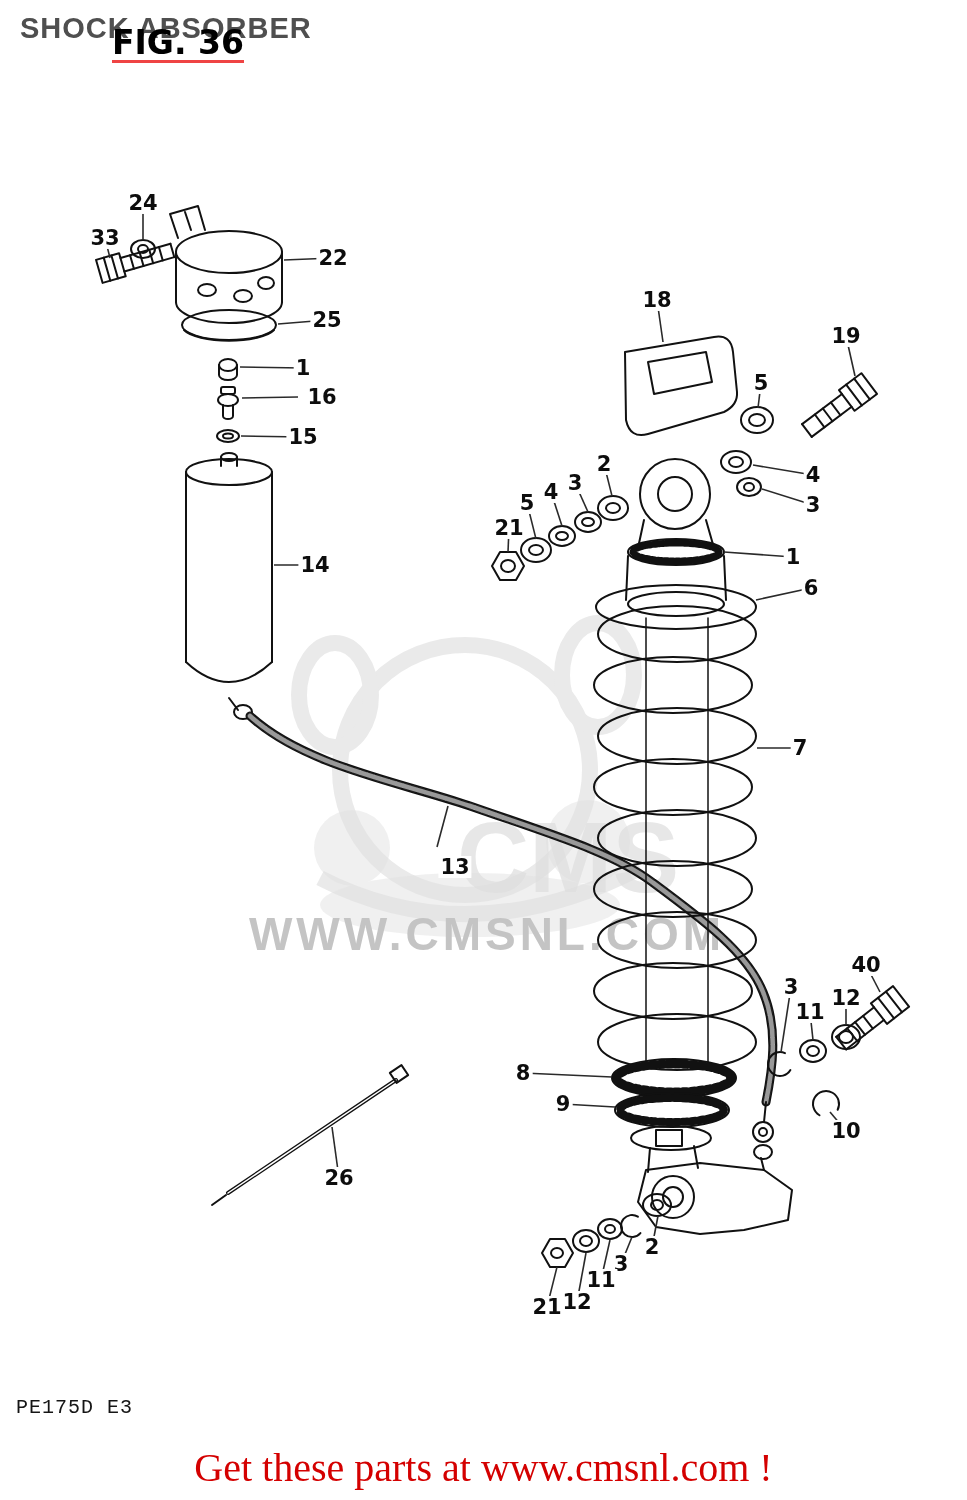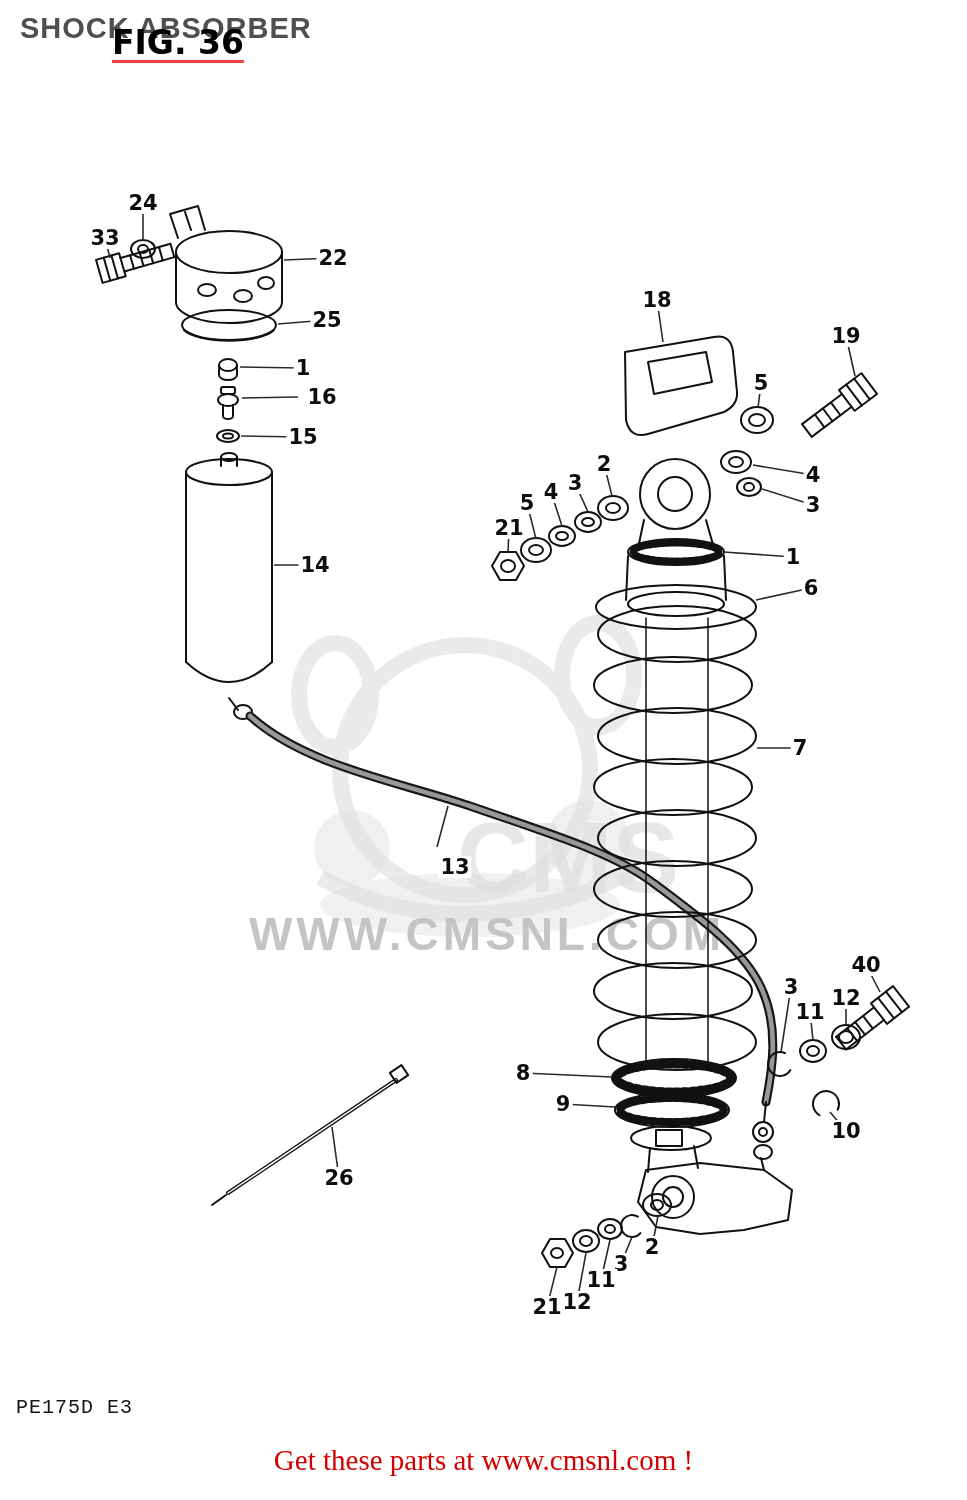--- a/index.html
+++ b/index.html
@@ -18,21 +18,21 @@
     border-bottom:3px solid #ef4444; padding-bottom:1px;
     font-family:"DejaVu Sans", sans-serif; z-index:5; white-space:nowrap;
   }
   .model-code {
     position:absolute; left:16px; top:1396px;
     font-family:"Liberation Mono", monospace; font-size:20px; color:#151515;
     letter-spacing:1px; z-index:4; white-space:nowrap;
   }
   .footer-link {
     position:absolute; left:0; right:0; top:1444px; text-align:center;
-    font-family:"Liberation Serif", serif; font-size:29px; color:#d40000;
+    font-family:"Liberation Serif", serif; font-size:40px; color:#d40000;
     z-index:4; white-space:nowrap;
   }
   .diagram-svg { position:absolute; left:0; top:0; z-index:2; }
   .callout-layer { position:absolute; inset:0; z-index:3; }
   .callout {
     position:absolute; transform:translate(-50%,-50%);
     font-family:"DejaVu Sans", sans-serif; font-weight:bold; font-size:21px;
     color:#0d0d0d; background:#ffffff; padding:0 2px; line-height:1.05;
   }
 </style>

